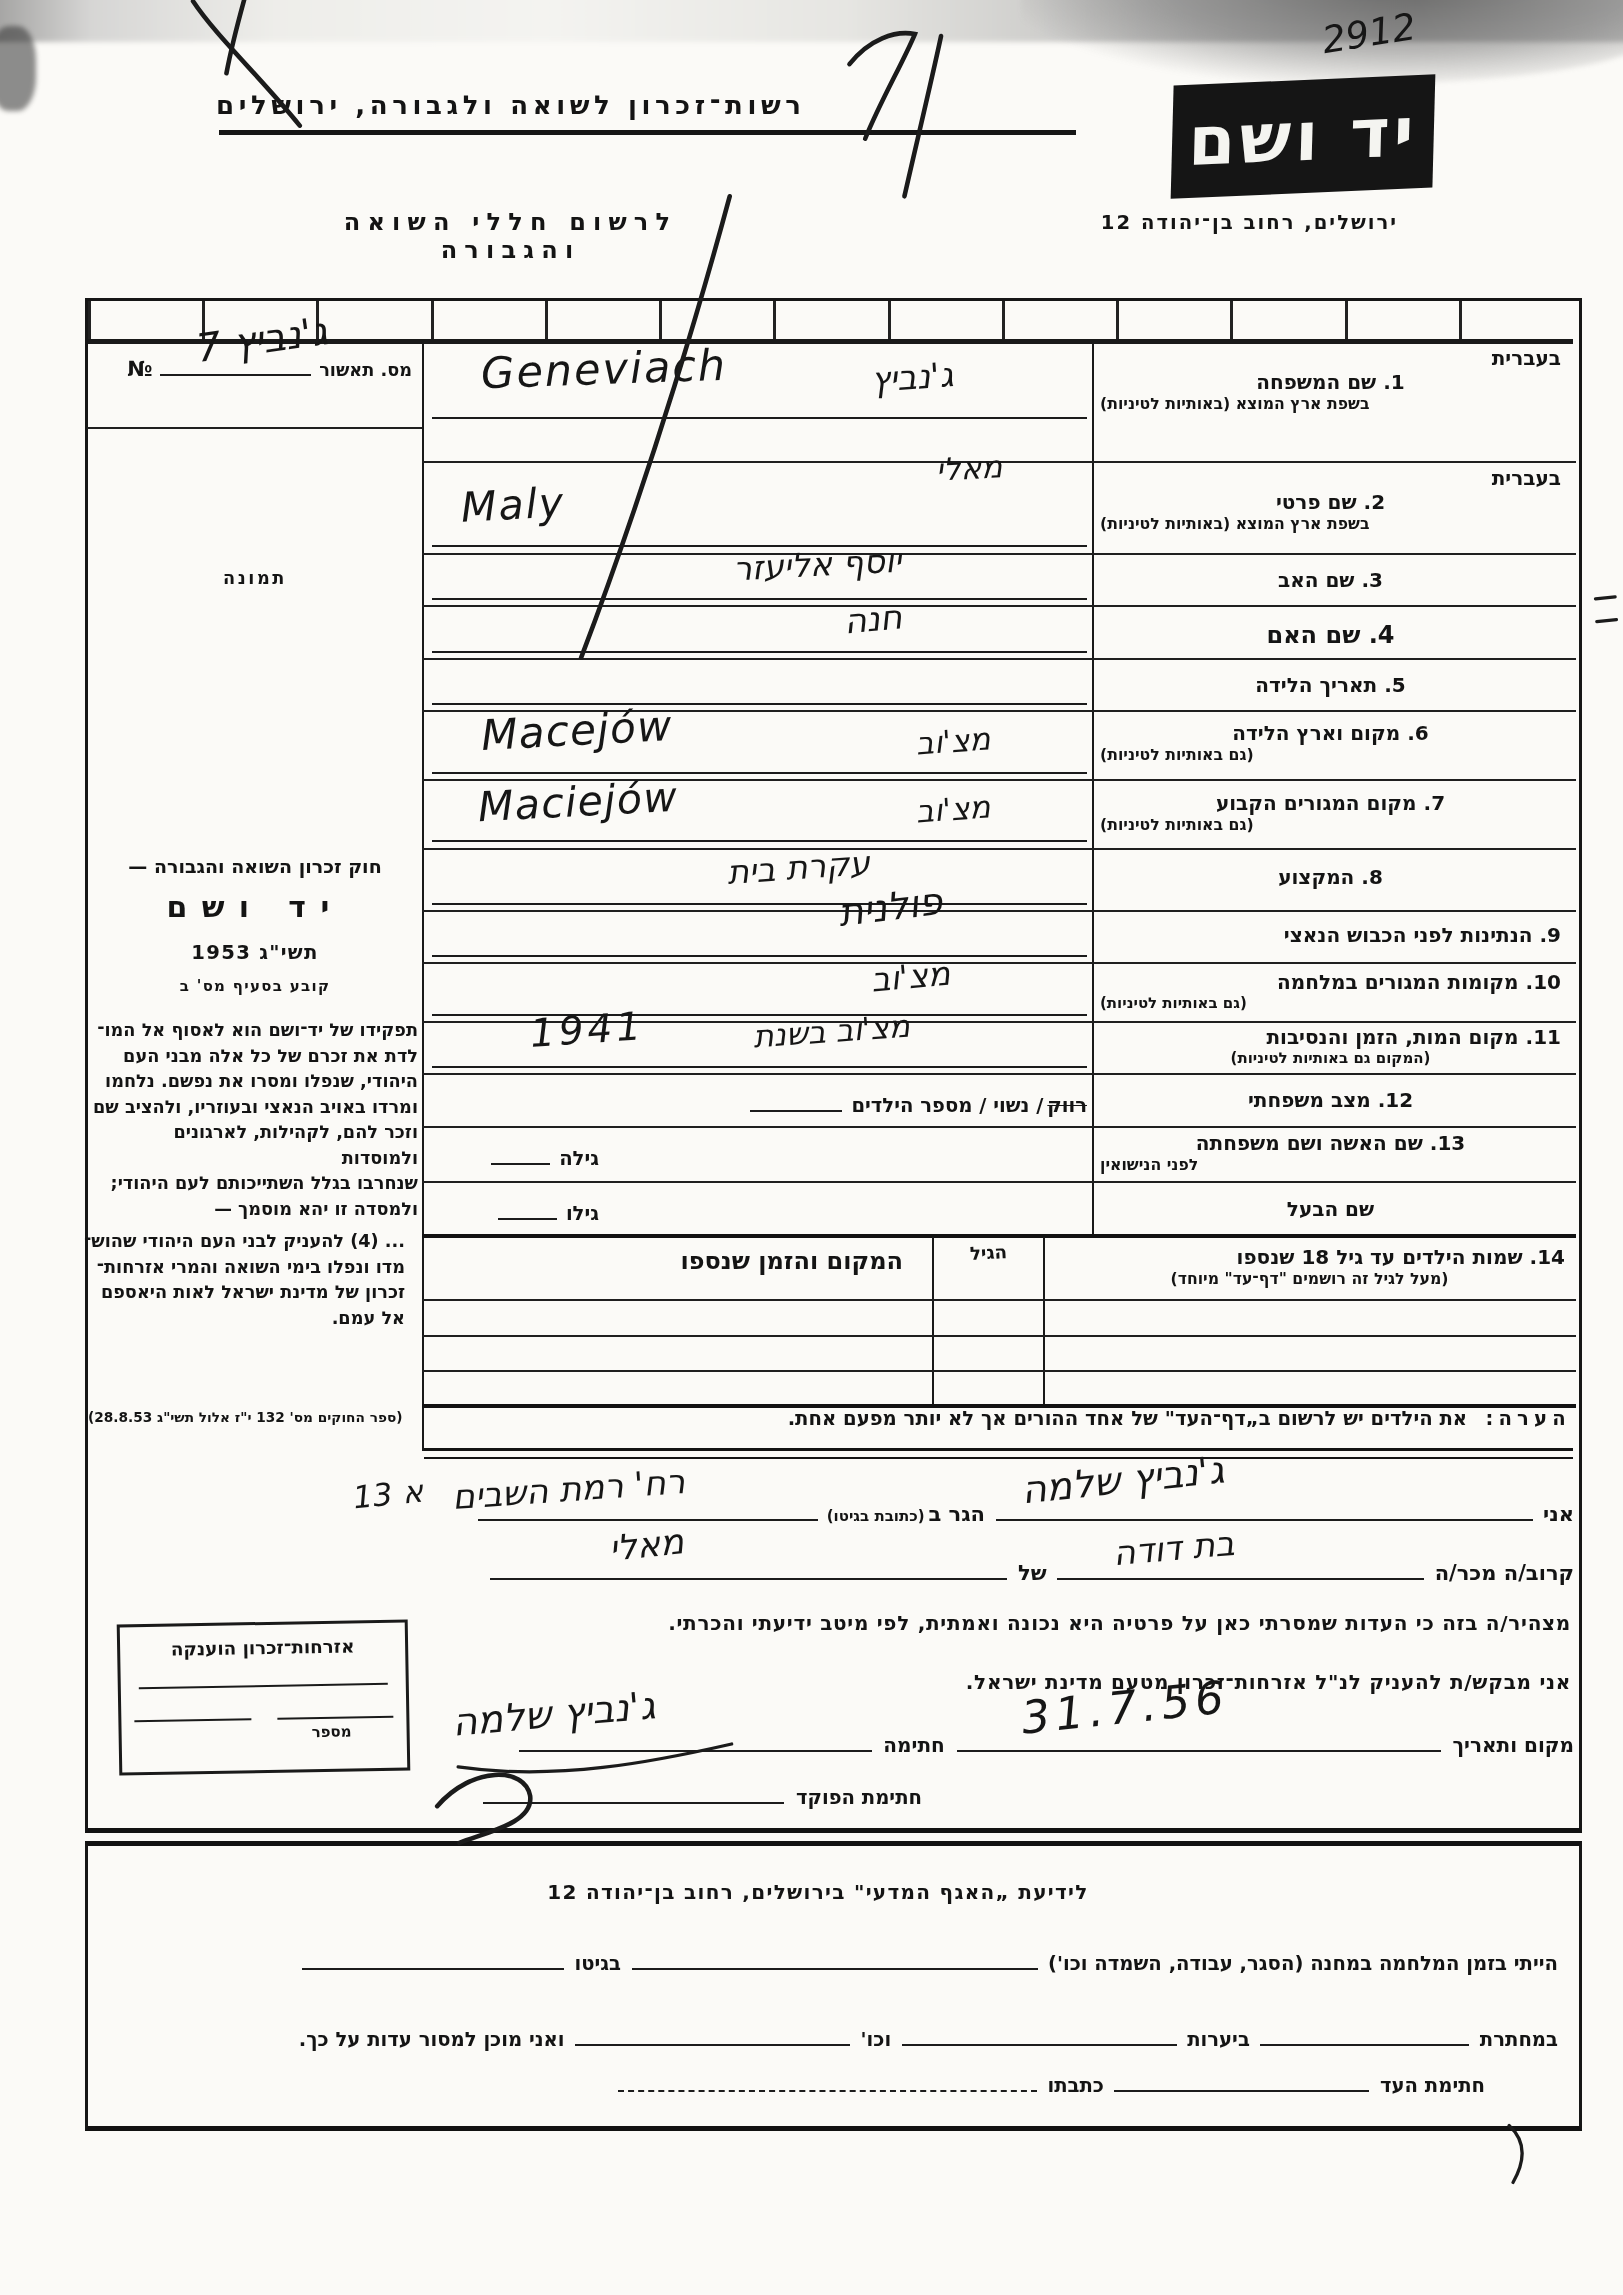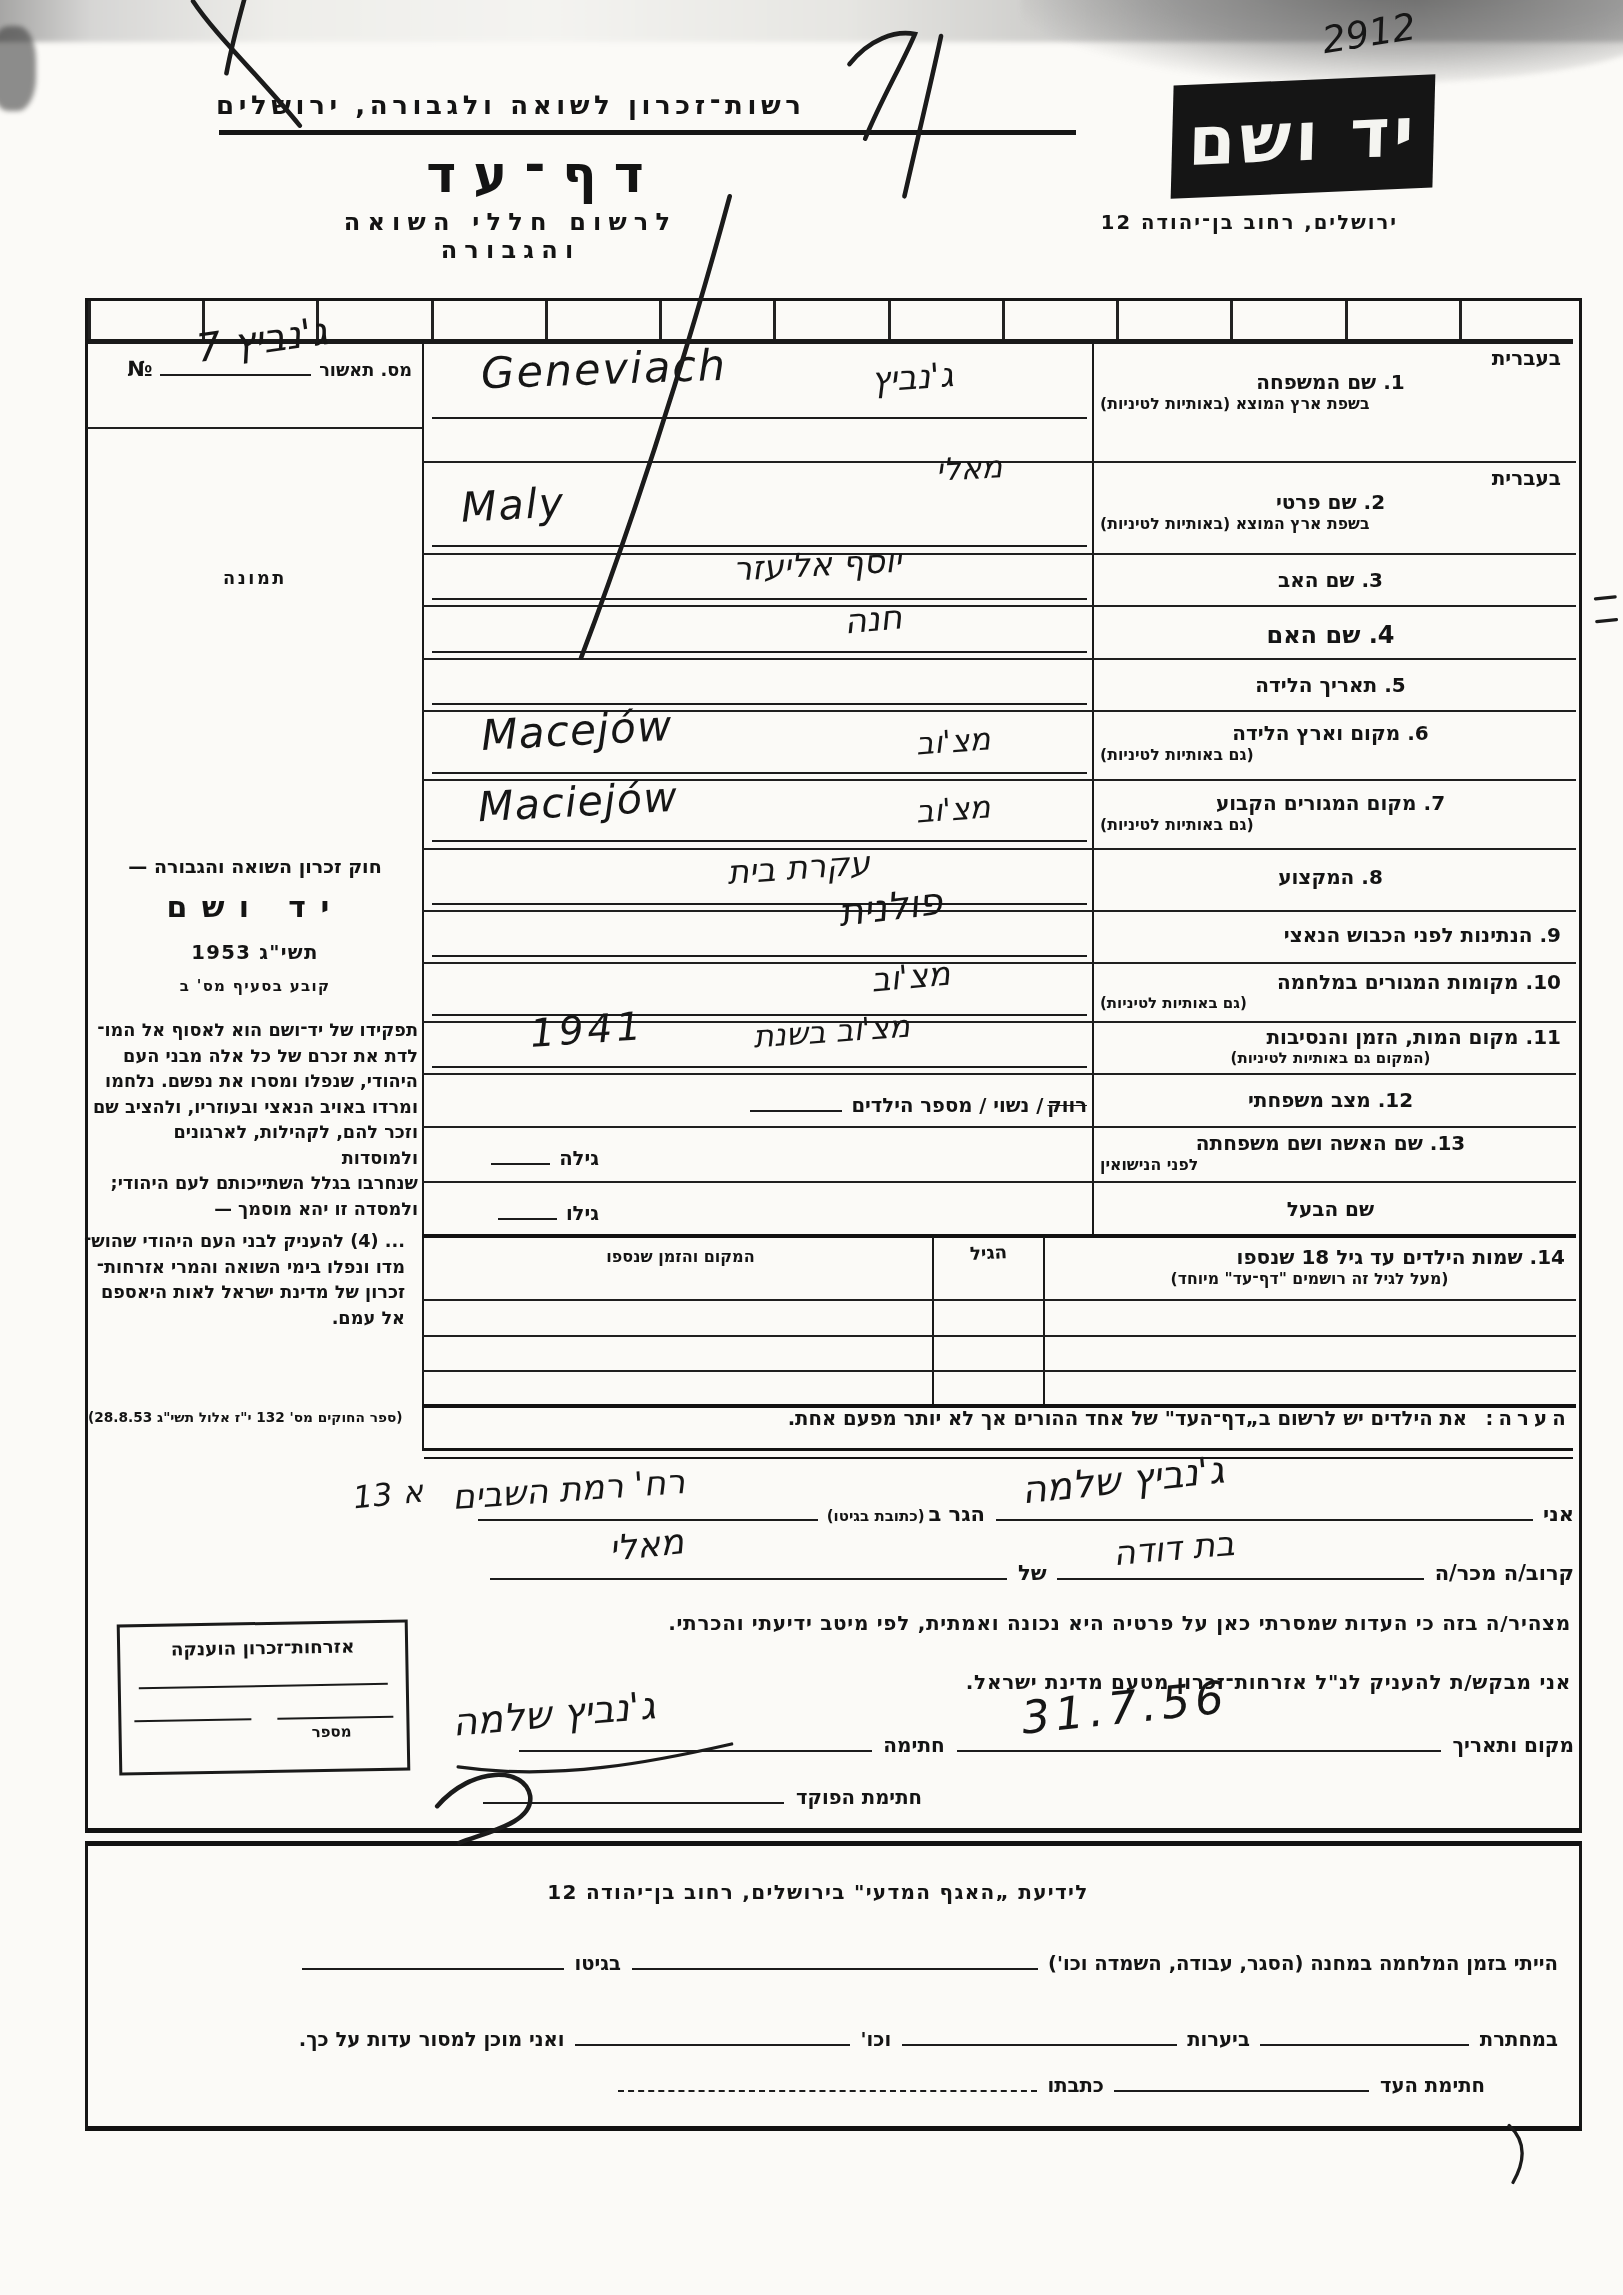--- a/index.html
+++ b/index.html
@@ -29,21 +29,20 @@
 <div id="page">
 
   <div class="abs noise" style="left:-26px;top:-19.6px;width:1676px;height:62px;
               background:linear-gradient(90deg,#4a4a4a 0%,#b9b9b9 7%,#e4e4e0 18%,#efefec 34%,#d6d6d2 52%,#8e8e8e 72%,#5a5a5a 86%,#9a9a9a 100%);"></div>
   <div class="abs noise" style="left:1021px;top:-13px;width:628px;height:98px;border-radius:0 0 50% 40%;
               background:radial-gradient(ellipse at 60% 0%,#3f3f3f 0%,#7d7d7d 45%,transparent 75%);"></div>
   <div class="abs noise" style="left:-9.8px;top:26px;width:46px;height:85px;background:#333;border-radius:40%;"></div>
 
   <div class="abs b rtl" style="left:216px;top:90px;width:720px;font-size:26px;letter-spacing:4.6px;text-align:left;">רשות־זכרון לשואה ולגבורה, ירושלים</div>
   <div class="abs" style="left:219px;top:130px;width:857px;border-top:5.9px solid #161616;"></div>
-  <div class="abs b" style="left:406px;top:145px;width:275px;font-size:51px;letter-spacing:17px;text-align:center;direction:rtl;">דף־עד</div>
   <div class="abs b rtl" style="left:275px;top:208px;width:471px;font-size:24px;letter-spacing:7.2px;text-align:center;">לרשום חללי השואה והגבורה</div>
 
   <div class="abs" style="left:1172px;top:80px;width:262px;height:113px;background:#151515;transform:rotate(-2.5deg) skewX(-4deg);
               display:flex;align-items:center;justify-content:center;">
     <span style="color:#f4f4f0;font-weight:bold;font-size:68px;letter-spacing:3.9px;direction:rtl;">יד ושם</span>
   </div>
   <div class="abs b rtl" style="left:1073px;top:211px;width:353px;font-size:19.6px;letter-spacing:2px;text-align:center;">ירושלים, רחוב בן־יהודה 12</div>
 
   <div class="abs hand" style="left:1322px;top:11.8px;font-size:37px;transform:rotate(-9deg);">2912</div>
 
@@ -181,21 +180,21 @@
   </div>
 
   <div class="abs row" style="left:429px;top:1202px;width:170px;font-size:19.6px;font-weight:bold;align-items:baseline;">
     <span>גילו</span>
     <span class="lineseg" style="width:59px;margin-right:9.2px;"></span>
   </div>
 
   <div class="abs hthick" style="left:422px;top:1234px;width:1154px;"></div>
   <div class="abs vline" style="left:932px;top:1237px;height:167px;border-left-width:2px;"></div>
   <div class="abs vline" style="left:1043px;top:1237px;height:167px;border-left-width:2px;"></div>
-  <div class="abs b rtl" style="left:458px;top:1247px;width:445px;font-size:16px;text-align:center;">המקום והזמן שנספו</div>
+  <div class="abs b rtl" style="left:458px;top:1247px;width:445px;font-size:24px;text-align:right;">המקום והזמן שנספו</div>
   <div class="abs b" style="left:936px;top:1242px;width:105px;font-size:18.3px;text-align:center;transform:rotate(-3deg);">הגיל</div>
   <div class="abs flabel" style="left:1054px;top:1245px;width:511px;font-size:20px;">
     <div style="text-align:right;"><span>14.</span> <span>שמות הילדים עד גיל 18 שנספו</span></div>
     <div class="sub" style="font-size:15.7px;text-align:center;">(מעל לגיל זה רושמים "דף־עד" מיוחד)</div>
   </div>
   <div class="abs hsep" style="left:422px;top:1299px;width:1154px;border-top-width:2.6px;"></div>
   <div class="abs hsep" style="left:422px;top:1335px;width:1154px;"></div>
   <div class="abs hsep" style="left:422px;top:1370px;width:1154px;"></div>
   <div class="abs hthick" style="left:422px;top:1404px;width:1154px;"></div>
 

